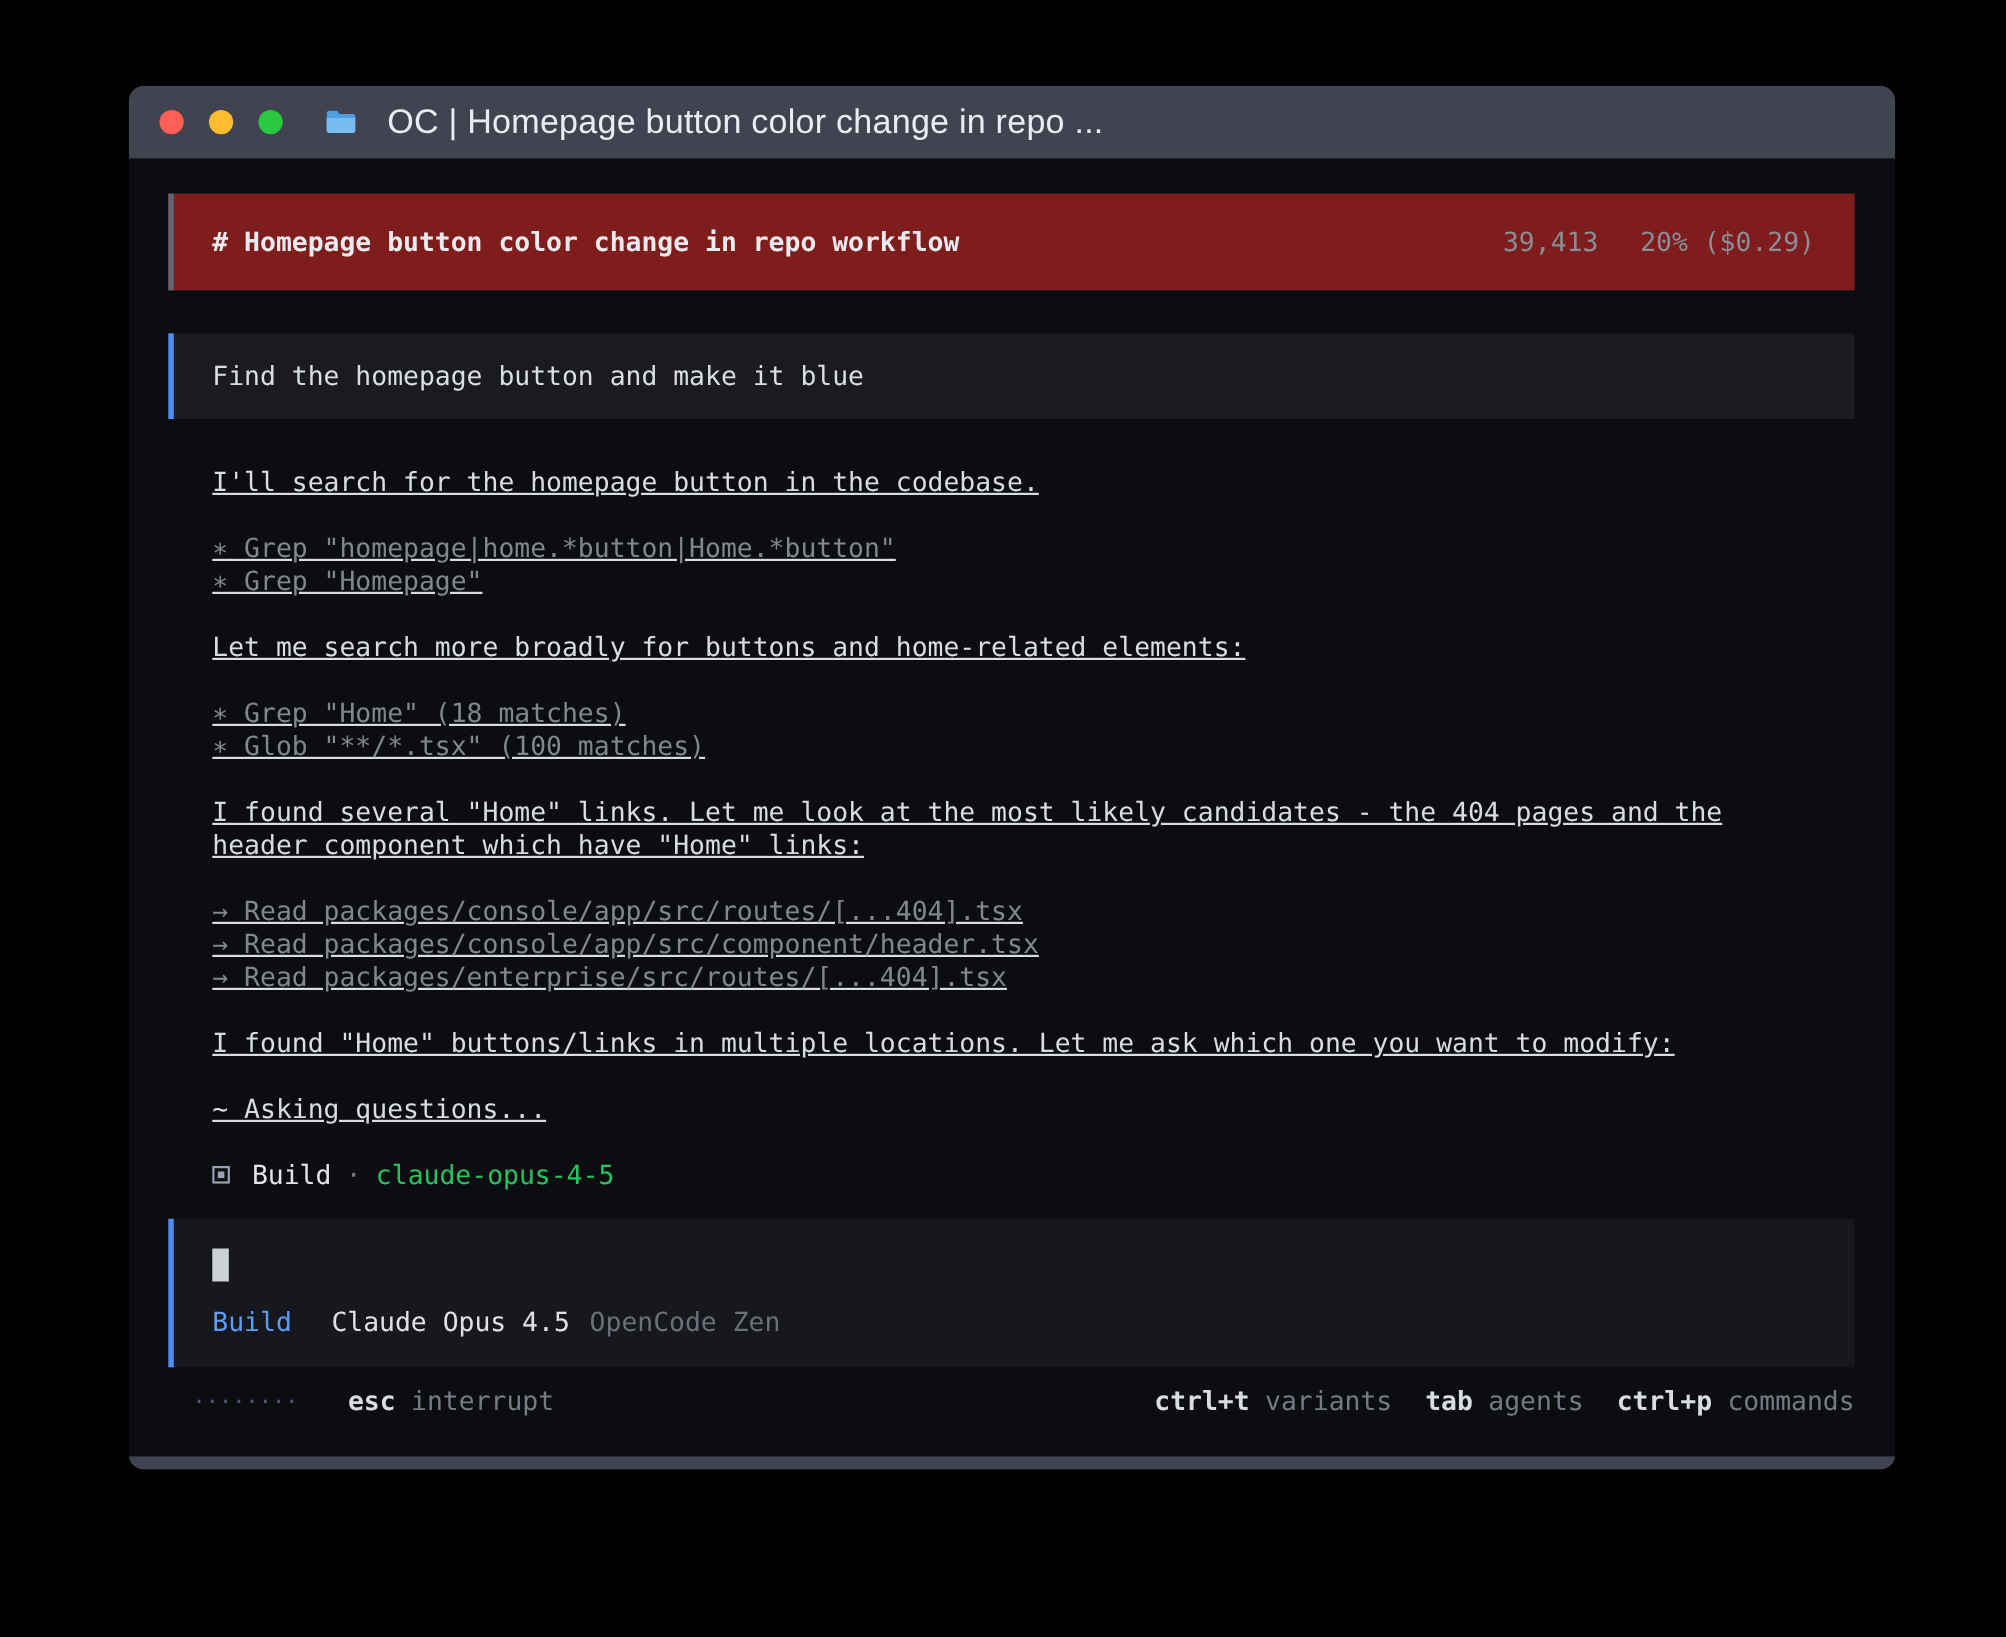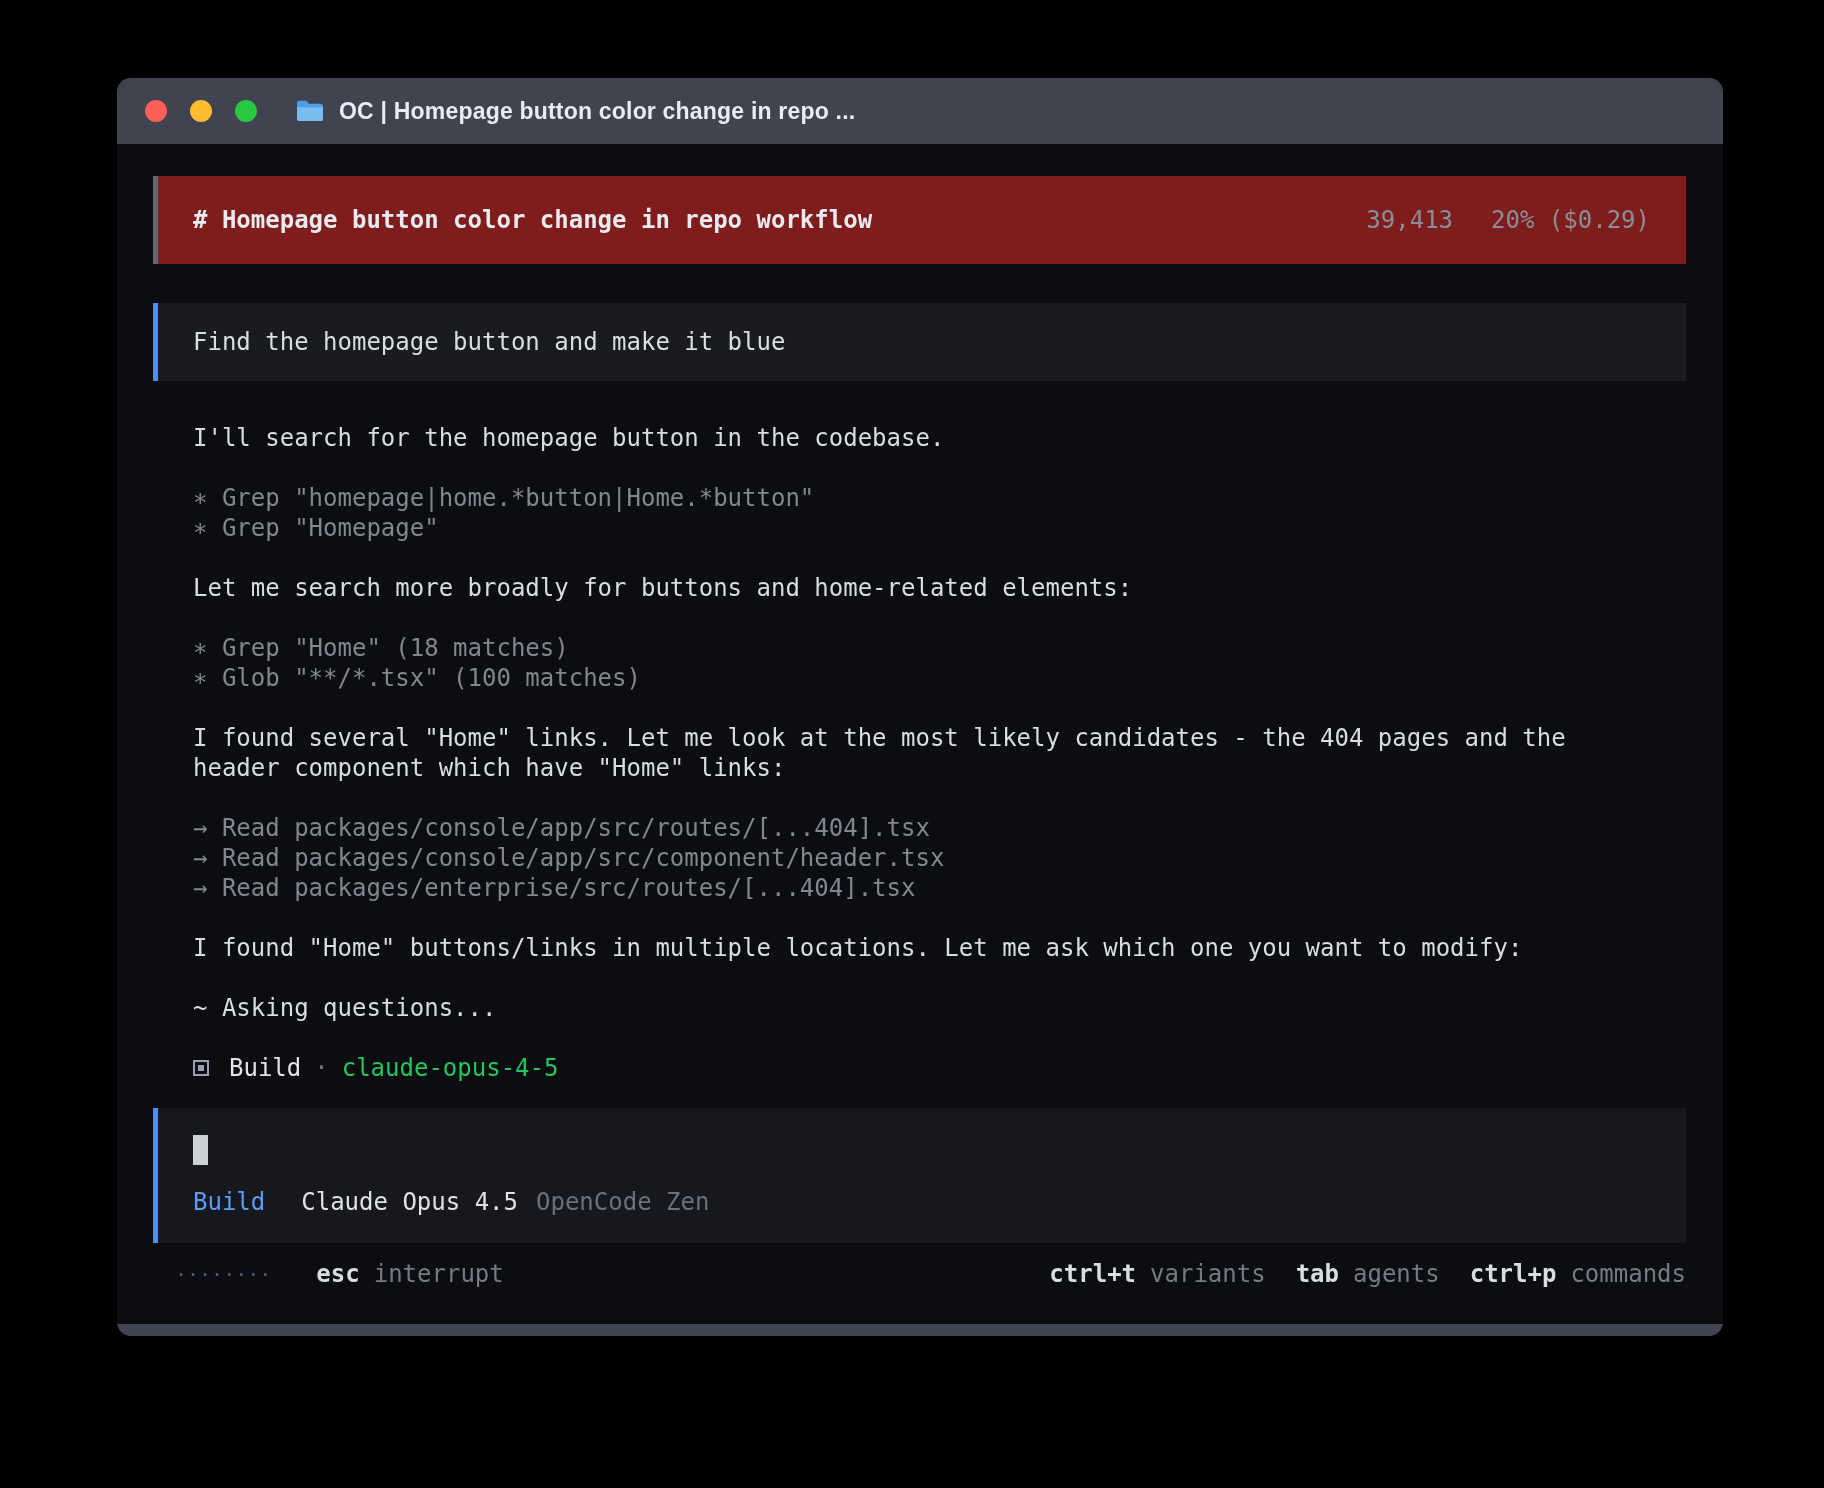--- a/index.html
+++ b/index.html
@@ -13,21 +13,21 @@
     flex:none; height:66px; background:#414350;
     display:flex; align-items:center; padding-left:28px;
     font-family:"Liberation Sans",sans-serif;
   }
   .lights { display:flex; gap:23px; align-items:center; }
   .light { width:22px; height:22px; border-radius:50%; display:inline-block; }
   .light.red { background:#ff5f57; }
   .light.yellow { background:#febc2e; }
   .light.green { background:#28c840; }
   .folder { margin-left:38px; display:flex; align-items:center; }
-  .win-title { margin-left:14px; color:#e9ecf3; font-weight:bold; font-size:23px; letter-spacing:0.2px; }
+  .win-title { margin-left:27px; color:#e9ecf3; font-weight:normal; font-size:31px; letter-spacing:0.2px; }
   .bottombar { flex:none; height:12px; background:#414350; }
 
   .content {
     flex:1; padding:32px 37px 0 36px; overflow:hidden;
     display:flex; flex-direction:column;
     font-size:24px; color:#d9dce1;
   }
   .session-header {
     flex:none; height:88px; background:#7f1d1d; border-left:5px solid #60656f;
     display:flex; align-items:center; justify-content:space-between;
@@ -36,21 +36,21 @@
   .session-title { font-weight:bold; color:#e7eaef; white-space:pre; }
   .session-meta { color:#8a8e98; display:flex; gap:38px; white-space:pre; }
 
   .user-block {
     flex:none; margin-top:39px; height:78px; background:#191b20; border-left:5px solid #4d8ef2;
     display:flex; align-items:center; padding-left:35px;
   }
   .user-text { color:#dadde2; white-space:pre; }
 
   .transcript { flex:none; margin-top:42px; padding:0 40px; }
-  .group { margin-bottom:30px; }
+  .group { margin-bottom:30px;text-decoration:underline; }
   .line { line-height:30px; white-space:pre; }
   .line.text { color:#d9dce1; }
   .line.dim  { color:#82868f; }
 
   .status-line { display:flex; align-items:center; height:30px; }
   .status-icon {
     width:16px; height:16px; border:2px solid #99a0b5;
     display:flex; align-items:center; justify-content:center; flex:none;
   }
   .status-icon .dot { width:6px; height:6px; background:#99a0b5; }

